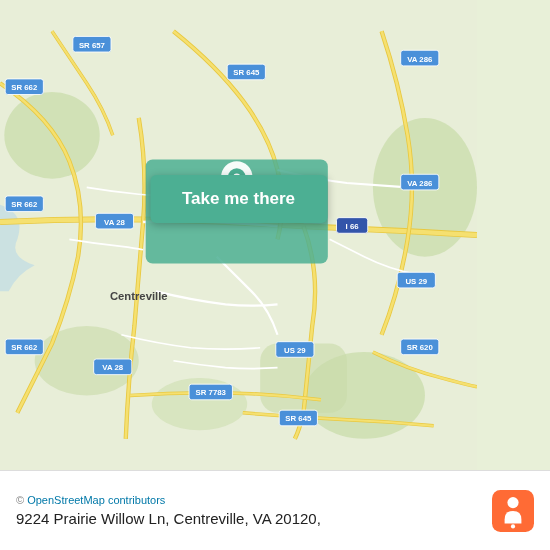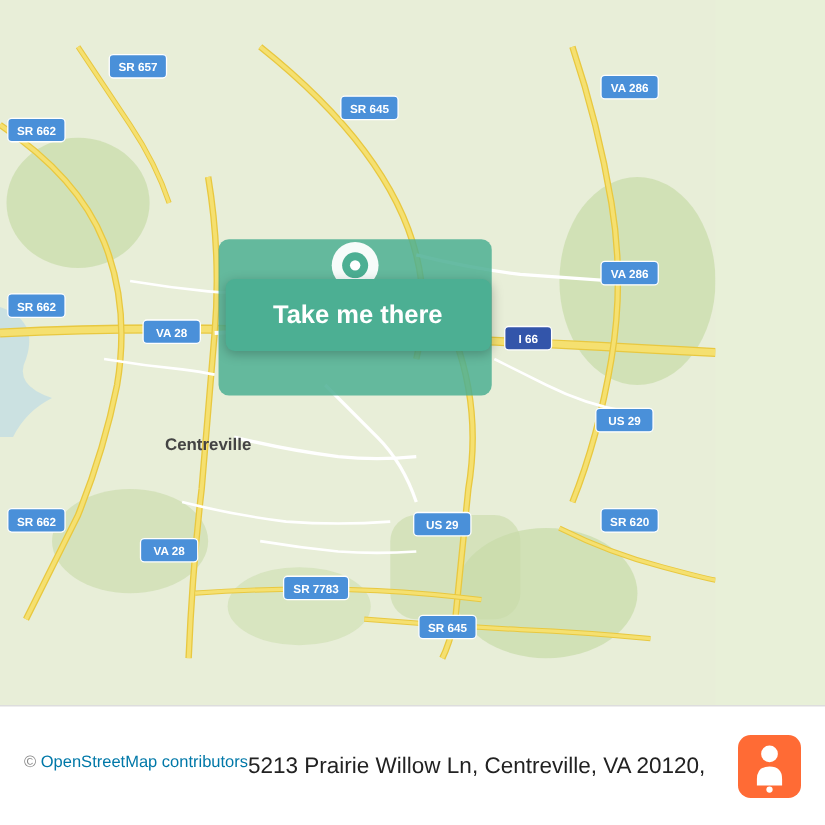--- a/index.html
+++ b/index.html
@@ -25,21 +25,21 @@
     #map-svg {
       width: 100%;
       height: 100%;
       position: absolute;
       top: 0; left: 0;
     }
 
     
     #button-container {
       position: absolute;
-      top: 186px;
+      top: 175px;
       left: 50%;
       transform: translateX(-50%);
       display: flex;
       flex-direction: column;
       align-items: flex-start;
       z-index: 10;
     }
 
     #take-me-there-btn {
       background: #4CAF93;
@@ -64,21 +64,21 @@
       background: white;
       display: flex;
       align-items: center;
       justify-content: space-between;
       padding: 0 16px;
       border-top: 1px solid #ddd;
     }
 
     #info-left {
       display: flex;
-      flex-direction: row;
+      flex-direction: column;
       justify-content: center;
     }
 
     #copyright-text {
       font-size: 11px;
       color: #888;
       margin-bottom: 4px;
     }
 
     #copyright-text span.osm-link {
@@ -221,21 +221,21 @@
     <button id="take-me-there-btn">Take me there</button>
   </div>
 </div>
 
 <div id="info-bar">
   <div id="info-left">
     <div id="copyright-text">
       <span>© </span><span class="osm-link" style="color:#0078a8; cursor:pointer;">OpenStreetMap contributors</span>
     </div>
     <div id="address-text">
-      <span>5213 Prairie Willow Ln, Centreville, VA 20120,</span>
+      <span>9224 Prairie Willow Ln, Centreville, VA 20120,</span>
       <br>
     </div>
   </div>
 
   <div id="moovit-logo">
     <svg id="moovit-icon" viewBox="0 0 60 60" xmlns="http://www.w3.org/2000/svg" width="52" height="52">
 
       <rect width="60" height="60" rx="12" fill="#FF6B35"></rect>
 
       <circle cx="30" cy="18" r="8" fill="white"></circle>

